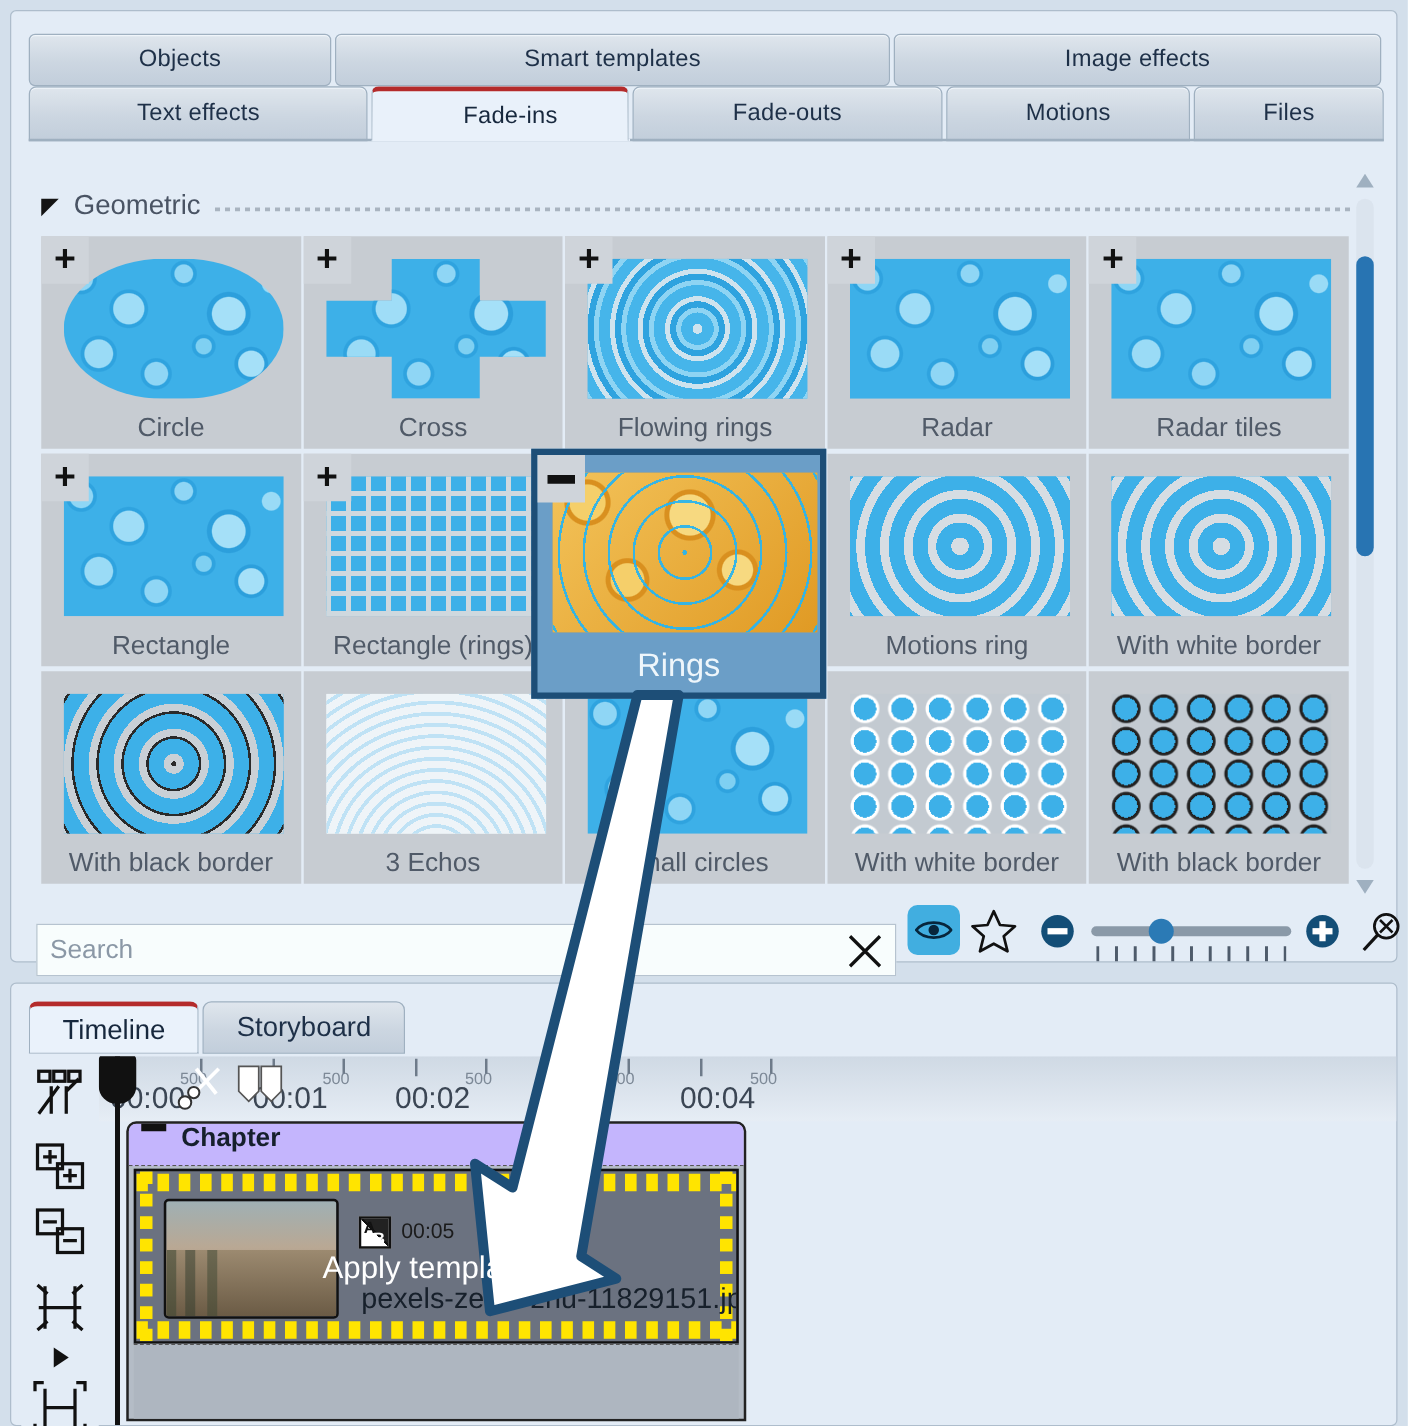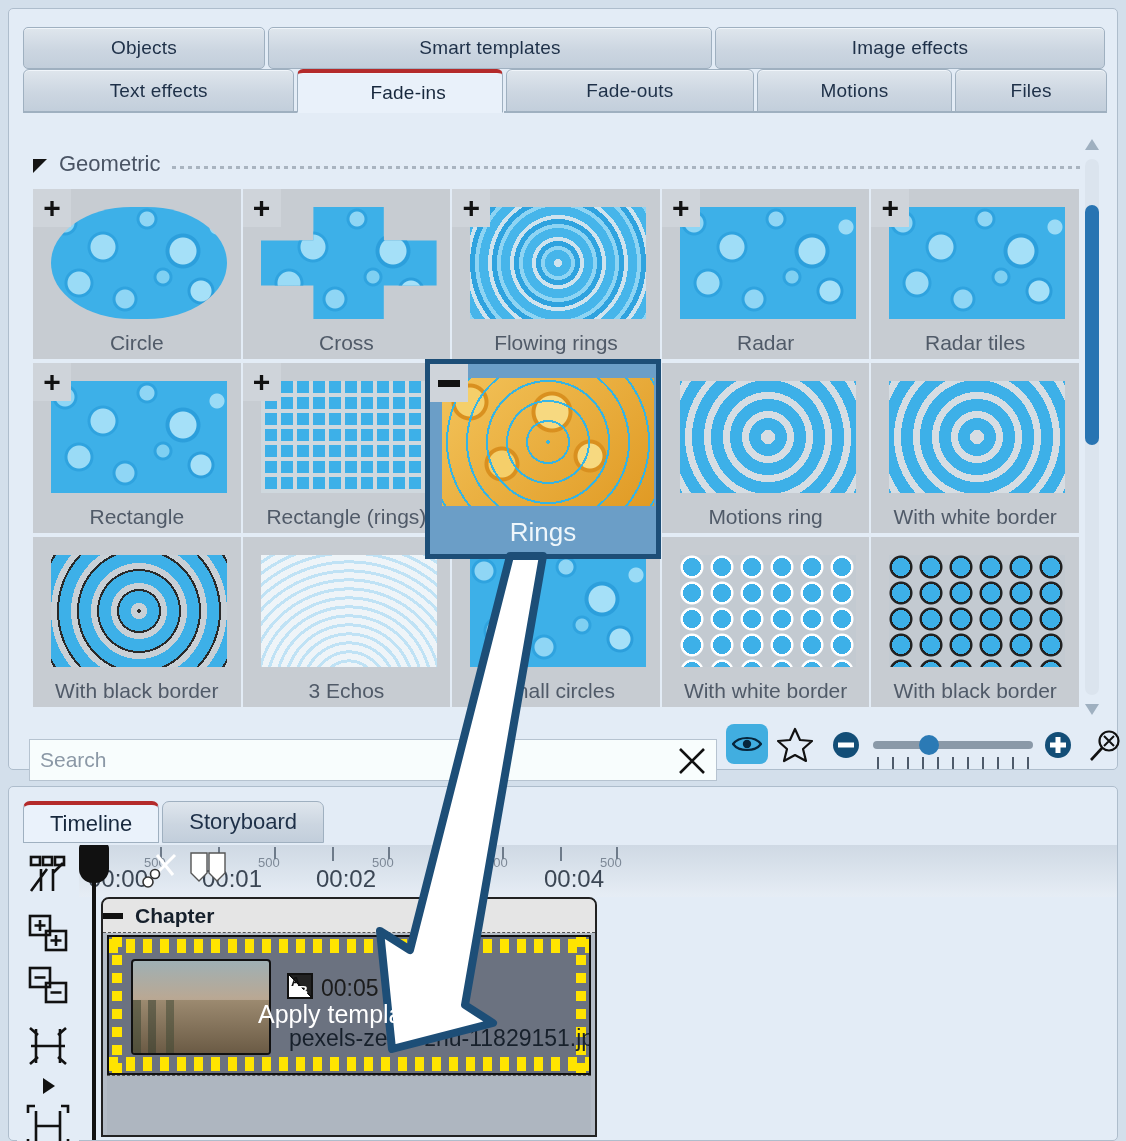--- a/index.html
+++ b/index.html
@@ -232,22 +232,22 @@
   }
   .scissors { position: absolute; left: 62px; top: 4px; width: 42px; height: 40px; z-index: 11; cursor:pointer; }
   .marker2 { position: absolute; left: 110px; top: 6px; width: 38px; height: 32px; z-index: 11; cursor:pointer; }
 
   .chapter {
     position: absolute; left: 22px; top: 52px; width: 496px; height: 240px;
     background: #b4bcc6; border: 2px solid #222; border-radius: 8px 8px 0 0;
   }
   .chapter-head {
     position: absolute; left: 0; top: 0; width: 100%; height: 34px;
-    background: #e5e5e5; border-bottom: 1px dashed #555;
-    display: flex; align-items: center; gap: 12px; padding-left: 0;
+    background: #c4b5fd; border-bottom: 1px dashed #555;
+    display: flex; align-items: flex-start; gap: 12px; padding-left: 10px;
     border-radius: 6px 6px 0 0;
   }
   .chapter-minus { width: 20px; height: 6px; background: #111; cursor: pointer; }
   .chapter-title { font-size: 21px; font-weight: bold; color: #16202c; }
 
   .clip {
     position: absolute; left: 4px; top: 36px; width: 484px; height: 140px;
     background: #6b7280; border: 2px solid #111; overflow: hidden;
   }
   .clip .sprockets-top, .clip .sprockets-bot {
@@ -275,21 +275,21 @@
       linear-gradient(0deg,#6b5b45,#9c8a70);
   }
   .clip .abicon {
     position: absolute; left: 178px; top: 36px; width: 26px; height: 26px;
     background: #fff; border: 2px solid #111;
   }
   .clip .abicon::before { content:""; position:absolute; left:0; top:0; width:100%; height:100%;
     background: linear-gradient(45deg, transparent 49%, #111 49% 53%, #222 53% 100%); }
   .clip .abicon .a { position:absolute; left:2px; top:-1px; font-size:13px; font-weight:bold; color:#111; z-index:2;}
   .clip .abicon .b { position:absolute; right:3px; bottom:-1px; font-size:13px; font-weight:bold; color:#fff; z-index:2;}
-  .clip .dur { position: absolute; left: 212px; top: 38px; font-size: 23px; color: #1b1b1b; }
+  .clip .dur { position: absolute; left: 212px; top: 38px; font-size: 17px; color: #1b1b1b; }
   .clip .fname { position: absolute; left: 180px; top: 88px; font-size: 23px; color: #17202b; white-space: nowrap; }
   .chapter .bottomband {
     position: absolute; left: 4px; bottom: 0; width: 484px; height: 60px;
     background: #aeb6c0; border-top: 1px dashed #555;
   }
 
   
   .rings-pop {
     position: absolute; left: 425px; top: 359px; width: 236px; height: 200px;
     background: #6b9ec7; border: 5px solid #1d4e77; z-index: 30;

